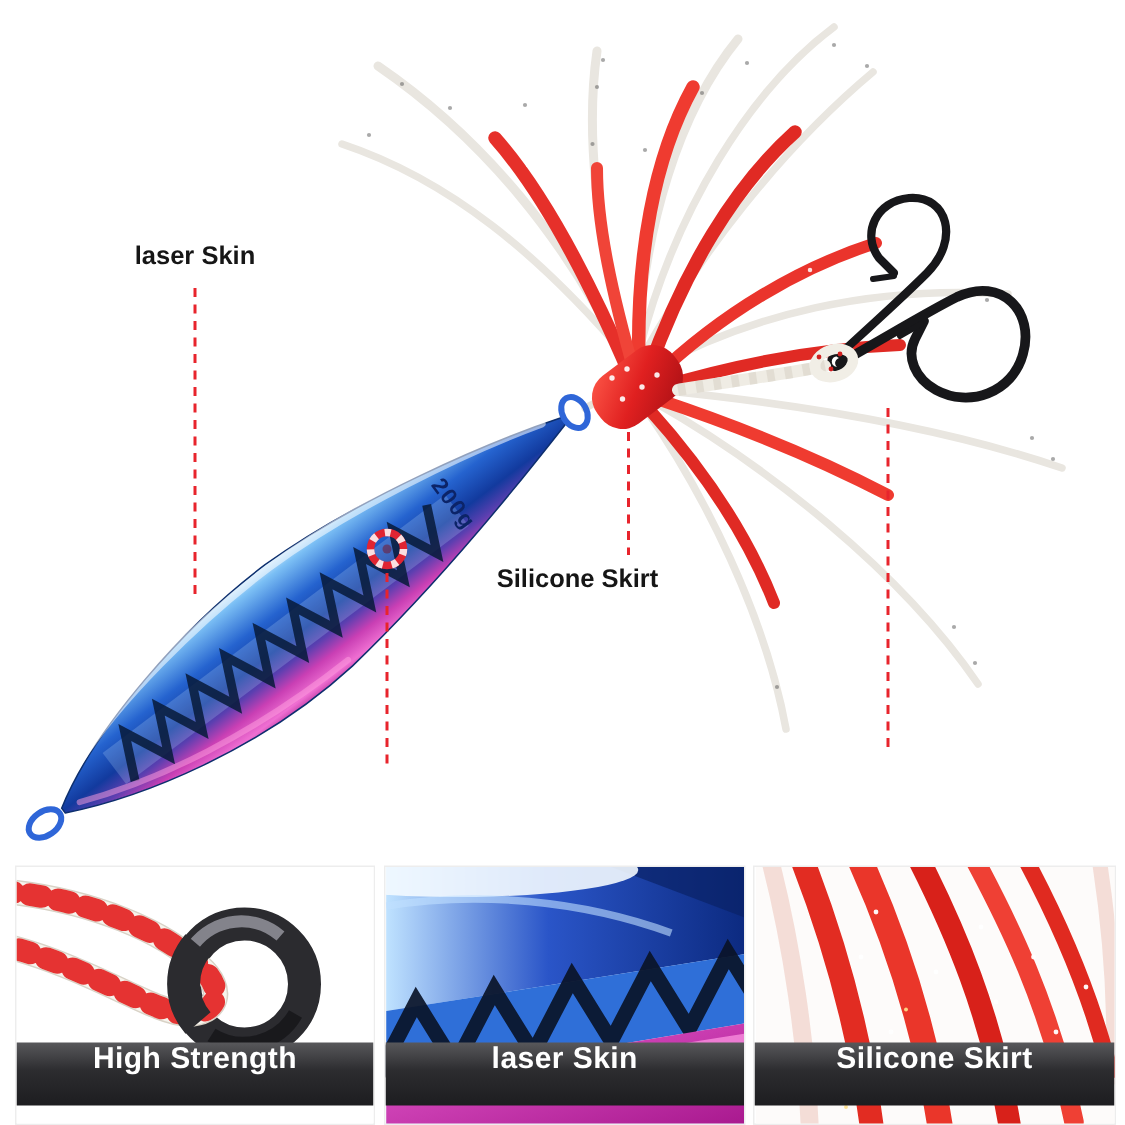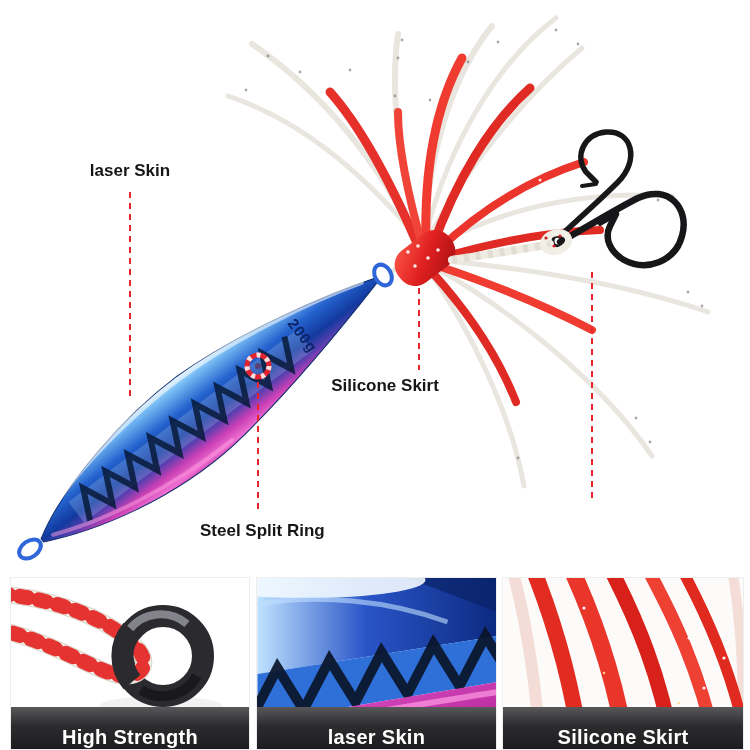--- a/index.html
+++ b/index.html
@@ -4,21 +4,21 @@
 <style>
   *{margin:0;padding:0;box-sizing:border-box}
   html,body{width:750px;height:750px;background:#fff;font-family:"Liberation Sans",sans-serif}
   .stage{position:relative;width:750px;height:750px;background:#fff;overflow:hidden}
   .scene-svg{position:absolute;left:0;top:0;display:block}
   .ann{position:absolute;color:#161616;font-weight:700;font-size:17px;white-space:nowrap}
   .ann.center{text-align:center}
   .ann .line{display:block;line-height:22px}
   .panel{position:absolute;top:577px;height:173px;border:1px solid #ededed;background:#fff;overflow:hidden}
   .panel svg{position:absolute;left:0;top:0}
-  .caption{position:absolute;left:0;right:0;bottom:0;height:42px;display:flex;align-items:flex-end;justify-content:center;
+  .caption{position:absolute;left:0;right:0;bottom:12px;height:42px;display:flex;align-items:flex-start;justify-content:center;
            background:linear-gradient(180deg,#58585b 0%,#2c2c2f 45%,#1d1d20 100%);
            color:#fff;font-size:20px;font-weight:600;letter-spacing:.3px}
 </style>
 </head>
 <body>
 
 <div class="stage">
 
   <svg class="scene-svg" width="750" height="577" viewBox="0 0 750 577">
     <defs>
@@ -148,21 +148,20 @@
       <line x1="419" y1="288" x2="419" y2="370"></line>
       <line x1="592" y1="272" x2="592" y2="500"></line>
     </g>
   </svg>
 
   <div class="ann center" style="left:60px;top:161px;width:140px">laser Skin</div>
 
   <div class="ann center" style="left:300px;top:376px;width:170px">Silicone Skirt</div>
 
   <div class="ann" style="left:200px;top:520px">
-    <span class="line">Steel Split Ring</span>
   </div>
 
 
   <div class="panel" style="left:10px;width:240px">
     <svg width="240" height="173" viewBox="0 0 240 173">
       <rect width="240" height="173" fill="#ffffff"></rect>
       <ellipse cx="150" cy="128" rx="62" ry="10" fill="#000" opacity="0.05"></ellipse>
       <circle cx="152" cy="78" r="40" fill="none" stroke="#2b2b2f" stroke-width="22"></circle>
       <path d="M 118 52 A 40 40 0 0 1 176 46" stroke="#9a9aa2" stroke-width="8" fill="none" opacity="0.8"></path>
       <path d="M 186 98 A 40 40 0 0 1 130 112" stroke="#0e0e10" stroke-width="10" fill="none" opacity="0.6"></path>

